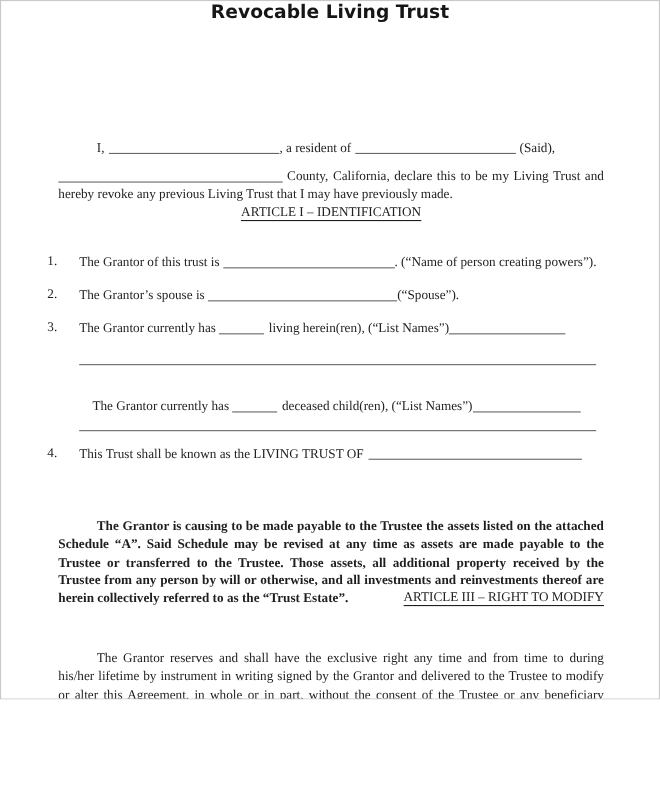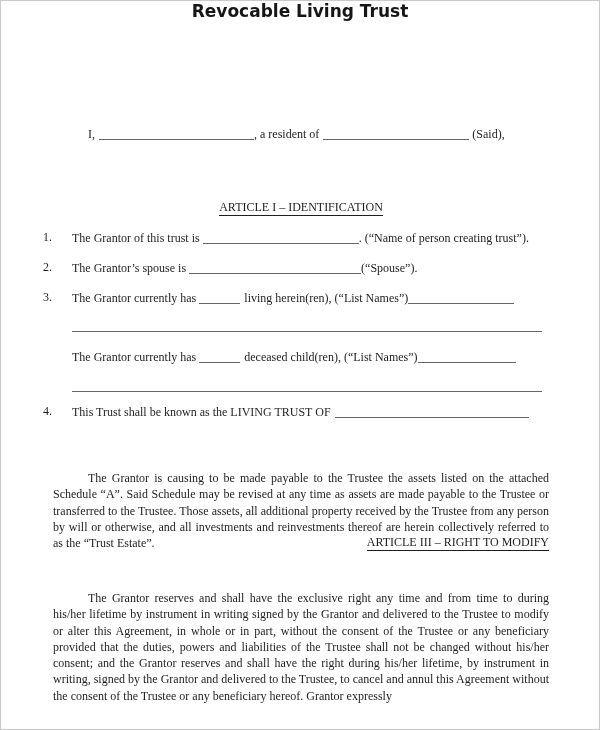--- a/index.html
+++ b/index.html
@@ -1,19 +1,19 @@
 <!DOCTYPE html>
 <html><head>
 <meta charset="utf-8">
 <style>
   html, body { margin: 0; padding: 0; background: #ffffff; }
   .page {
     position: relative;
     width: 600px;
-    height: 730px;
+    height: 636px;
     box-sizing: border-box;
     background: #ffffff;
     border: 1px solid #c9c9c9;
     overflow: hidden;
     font-family: "Liberation Serif", serif;
     font-size: 12px;
     color: #1e1e1e;
     line-height: 14px;
   }
   .block { position: absolute; left: 52px; right: 50px; }
@@ -59,55 +59,58 @@
     height: 0;
     border-bottom: 1px solid #666;
   }
 
   .item { left: 71px; }
   .item .num { position: absolute; left: -29px; }
 
   .b-rowname  { top: 91px; }
   .b-rowi     { top: 125px; text-indent: 35px; }
   .b-county   { top: 151px; line-height: 16px; }
-  .b-h1       { top: 199px; }
+  .b-h1       { top: 184px; }
   .b-item1    { top: 229px; }
   .b-item2    { top: 259px; }
   .b-item3    { top: 289px; }
   .b-line1    { top: 330px; }
-  .b-item3b   { top: 348px; }
+  .b-item3b   { top: 360px; margin-left: 12px; }
   .b-line2    { top: 390px; }
   .b-item4    { top: 403px; }
   .b-item4cap { top: 421px; left: 346px; right: auto; }
   .b-h2       { top: 449px; }
-  .b-p2       { top: 469px; line-height: 16.3px; text-indent: 35px; }
+  .b-p2       { top: 469px; line-height: 16.3px; text-indent: 35px; font-weight: bold; }
   .b-h3       { top: 534px; text-align: right; }
   .b-p3       { top: 589px; line-height: 16.3px; text-indent: 35px; }
 </style>
 </head>
 <body>
 
 <div class="page">
 
   <div class="doc-title">
     <div>Revocable Living Trust</div>
   </div>
 
 
   <div class="block b-rowi nowrap">
     <span>I,</span><span class="blank w155"></span><span>, a resident of</span><span class="blank w146"></span> <span>(Said),</span>
   </div>
 
+  <div class="block b-county justify">
+    <span class="blank w204"></span><span>County, California, declare this to be my Living Trust and hereby revoke any previous Living Trust that I may have previously made.</span>
+  </div>
 
   <div class="block b-h1 center art-head">
     <span>ARTICLE I – IDENTIFICATION</span>
   </div>
 
   <div class="block item b-item1 nowrap">
-    <span class="num">1.</span><span>The Grantor of this trust is</span><span class="blank w156"></span><span>. (“Name of person creating trust”).</span>
+    <span class="num">1.</span><span>The Grantor of this trust is</span><span class="blank w156"></span><span>. (“Name of person creating powers”).</span>
   </div>
 
   <div class="block item b-item2 nowrap">
     <span class="num">2.</span><span>The Grantor’s spouse is</span><span class="blank w172"></span><span>(“Spouse”).</span>
   </div>
 
   <div class="block item b-item3 nowrap">
     <span class="num">3.</span><span>The Grantor currently has</span><span class="blank w41"></span><span>living herein(ren), (“List Names”)</span><span class="blank w106"></span>
   </div>
 

